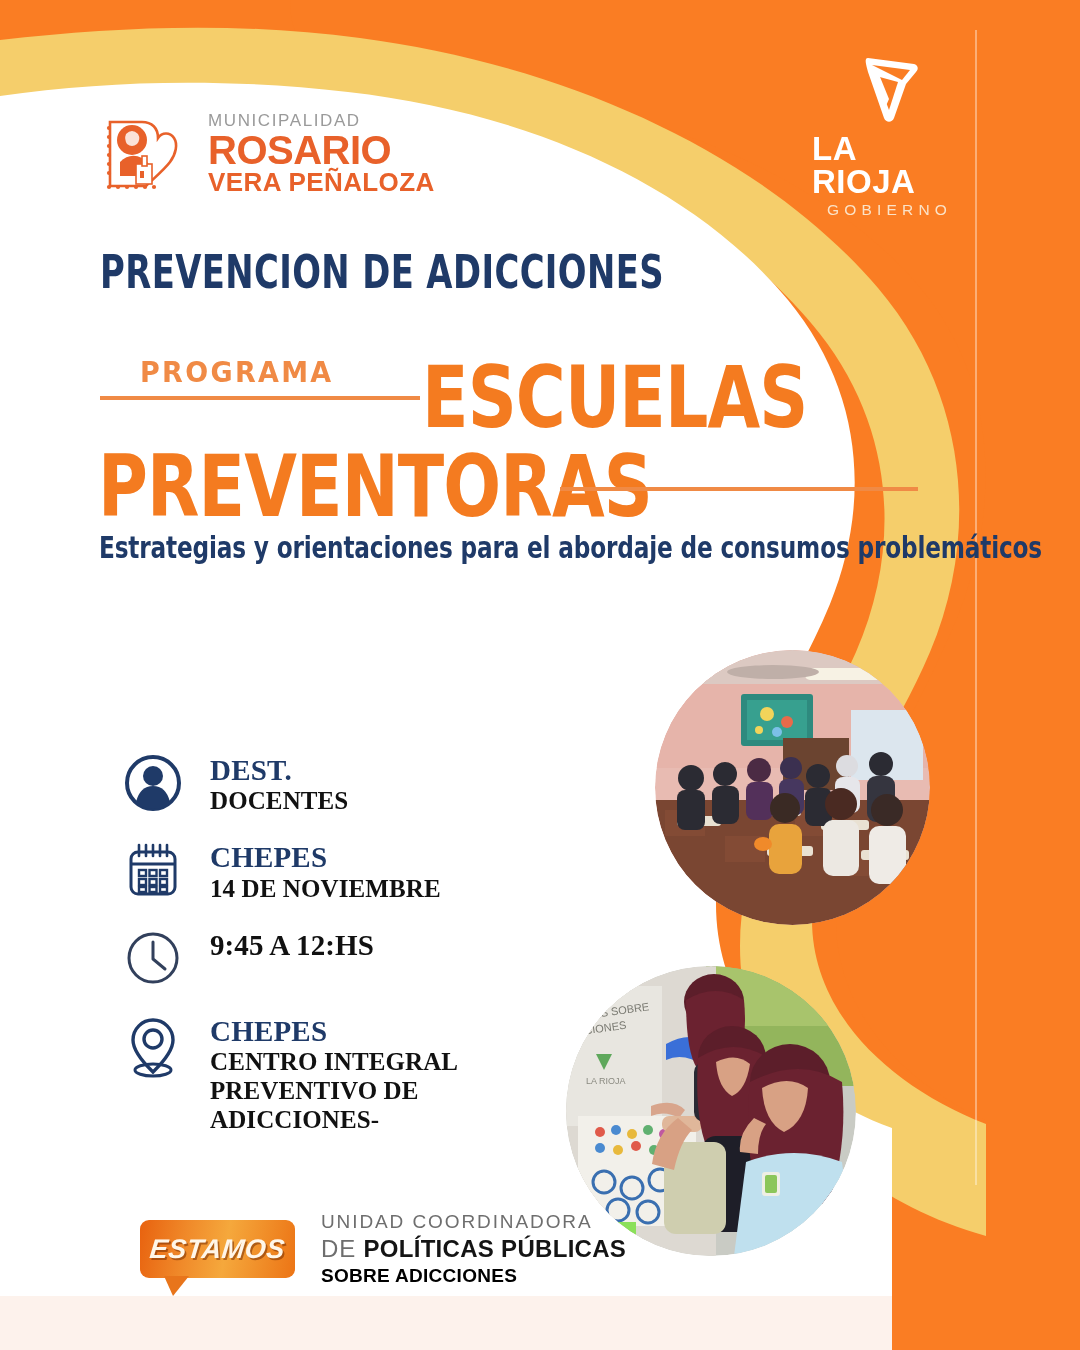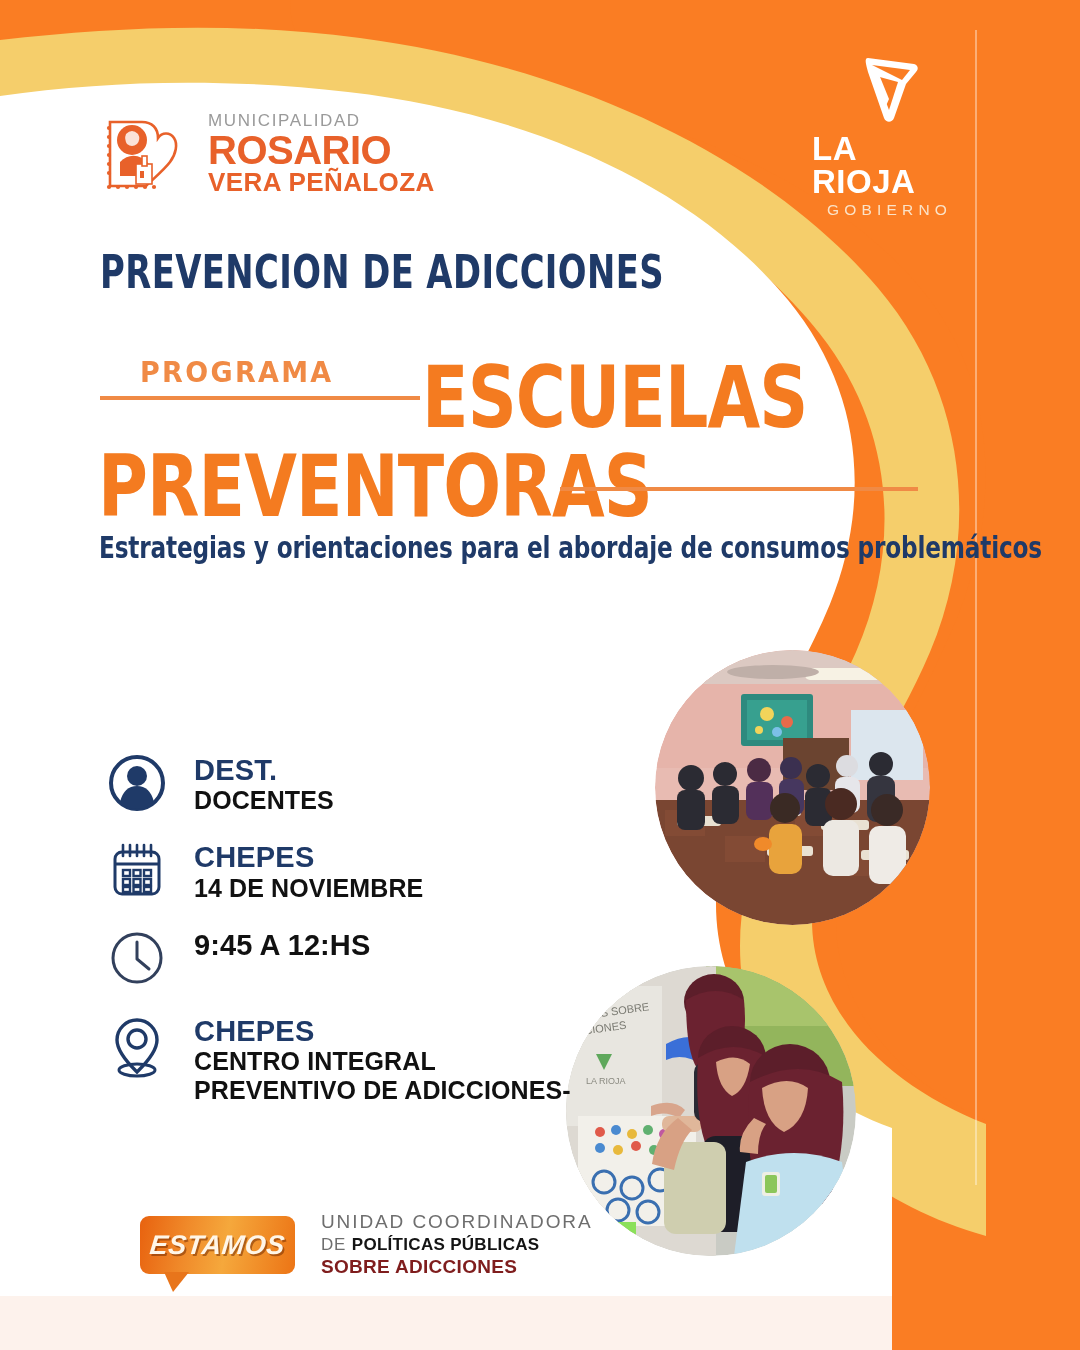--- a/index.html
+++ b/index.html
@@ -53,21 +53,21 @@
     font-family:"DejaVu Sans Condensed","Liberation Sans Narrow","Liberation Sans",sans-serif;
     transform:scaleX(.88);transform-origin:left top;}
   .head2-rule{position:absolute;left:560px;top:487px;width:358px;height:4px;background:#F08A45;}
 
   .subtitle{position:absolute;left:99px;top:530px;font-size:30px;color:#1F3A68;font-weight:bold;
     letter-spacing:-.2px;white-space:nowrap;
     font-family:"DejaVu Sans Condensed","Liberation Sans Narrow","Liberation Sans",sans-serif;
     transform:scaleX(.86);transform-origin:left top;}
 
   
-  .info{position:absolute;left:104px;top:752px;width:470px;}
+  .info{position:absolute;left:120px;top:752px;width:470px;font-family:Liberation Serif, serif;}
   .info-row{display:flex;align-items:flex-start;margin-bottom:26px;}
   .info-ico{width:66px;flex:none;display:flex;justify-content:center;padding-top:2px;}
   .info-txt{padding-left:24px;padding-top:2px;}
   .info-title{font-size:29px;font-weight:bold;color:#1F3A68;line-height:1.12;letter-spacing:.2px;}
   .info-sub{font-size:25px;font-weight:bold;color:#111;line-height:1.16;letter-spacing:.1px;}
 
   .row-dest{margin-bottom:24px;}
   .row-date{margin-bottom:24px;}
   .row-time{margin-bottom:26px;}
   .row-time .info-sub{font-size:29px;}
@@ -77,23 +77,23 @@
   .estamos{position:relative;width:155px;height:58px;flex:none;}
   .estamos-bub{position:absolute;inset:0;border-radius:9px;
     background:linear-gradient(100deg,#E8620F 0%,#F08A2A 30%,#F5A83C 55%,#EC7415 100%);}
   .estamos-tail{position:absolute;left:24px;top:56px;width:0;height:0;
     border-left:9px solid transparent;border-right:16px solid transparent;border-top:20px solid #E8751B;}
   .estamos-word{position:absolute;inset:0;display:flex;align-items:center;justify-content:center;
     font-size:27px;font-weight:bold;font-style:italic;color:#FFF6E8;letter-spacing:.5px;
     text-shadow:2px 2px 0 rgba(120,45,0,.55);transform:skewX(-6deg);}
   .unidad{line-height:1.26;}
   .unidad-l1{font-size:19px;color:#6e6e6e;letter-spacing:1.9px;}
-  .unidad-l2{font-size:17px;color:#6e6e6e;letter-spacing:.8px;}
+  .unidad-l2{font-size:24px;color:#6e6e6e;letter-spacing:.8px;}
   .unidad-l2 b{color:#141414;letter-spacing:.3px;}
-  .unidad-l3{font-size:19px;color:#7f1d1d;font-weight:bold;letter-spacing:.3px;}
+  .unidad-l3{font-size:19px;color:#000000;font-weight:bold;letter-spacing:.3px;}
 
   
   .photo{position:absolute;border-radius:50%;overflow:hidden;}
   .photo svg{display:block;}
 </style>
 </head>
 <body>
 
 <div class="poster">
 

